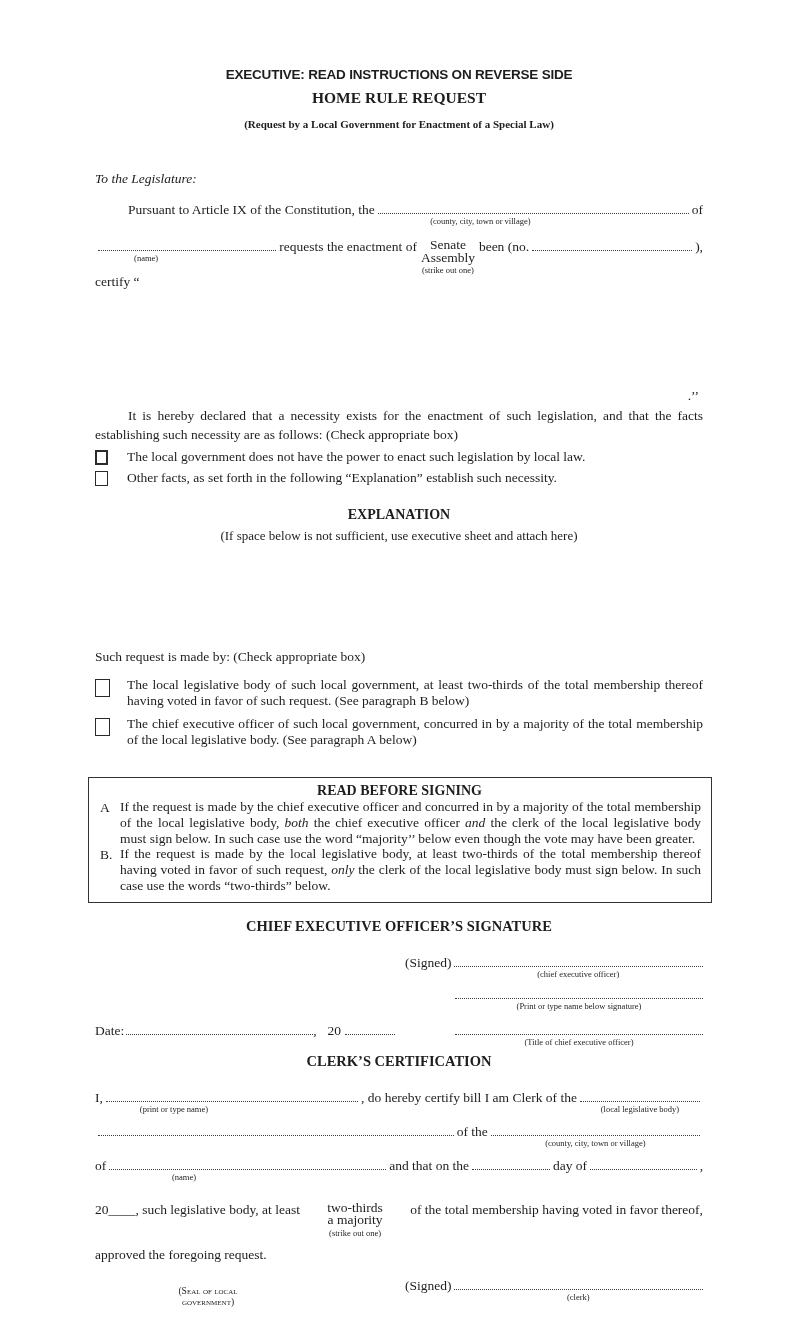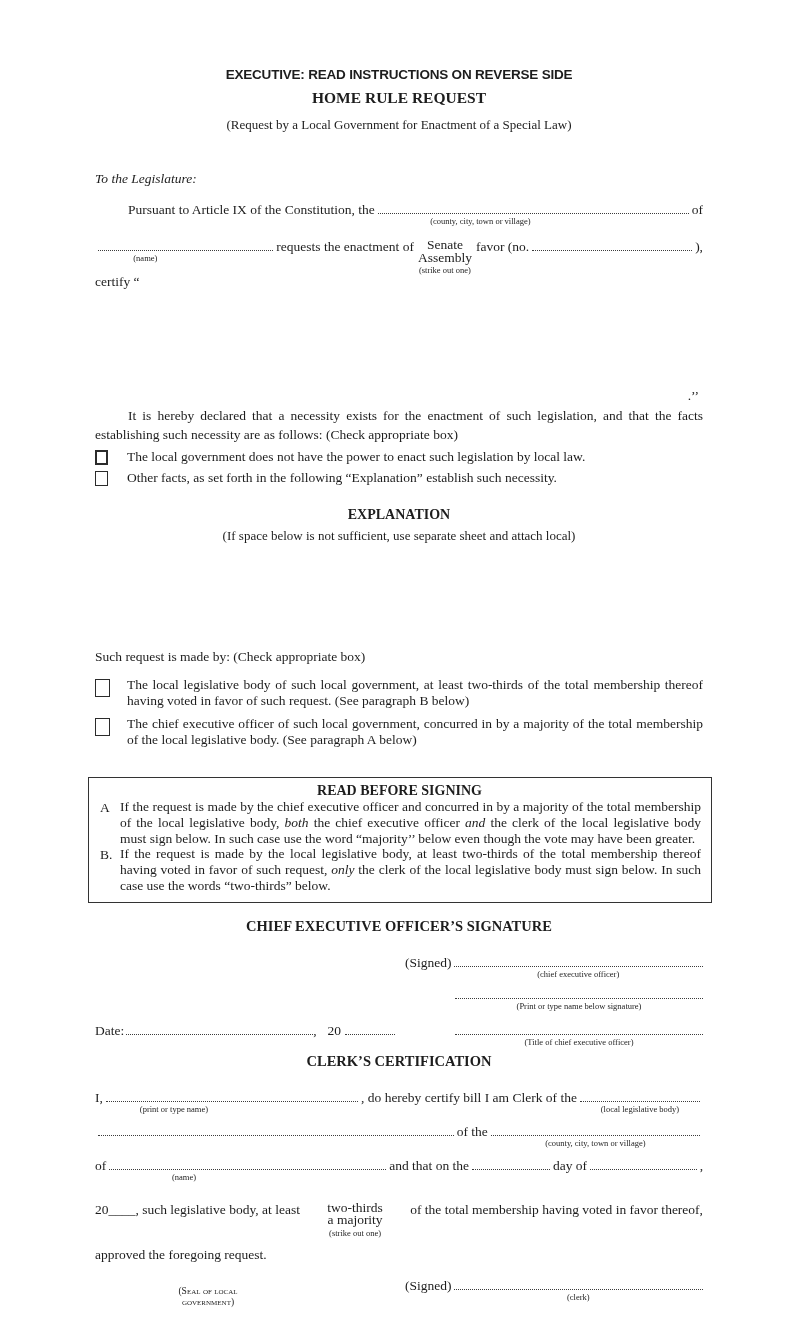--- a/index.html
+++ b/index.html
@@ -5,21 +5,21 @@
   html,body { margin:0; padding:0; background:#fff; }
   .page {
     width:800px; height:1317px; box-sizing:border-box; overflow:hidden;
     padding:66px 97px 0 95px; background:#fff; position:relative;
     font-family:"Liberation Serif", serif; font-size:13.5px; color:#1d1d1d;
     line-height:17px;
   }
   .h-instructions { text-align:center; font-family:"Liberation Sans", sans-serif;
     font-weight:bold; font-size:13.5px; letter-spacing:-0.2px; }
   .h-title { text-align:center; font-weight:bold; font-size:15.5px; margin-top:6px; }
-  .h-subtitle { text-align:center; font-weight:normal; font-size:13px; margin-top:10px; }
+  .h-subtitle { text-align:center; font-weight:bold; font-size:11px; margin-top:10px; }
   .salutation { font-style:italic; margin-top:37px; }
 
   .row { display:flex; align-items:flex-end; }
   .row > span { white-space:nowrap; }
   .lead { flex:1 1 auto; border-bottom:1.5px dotted #3c3c3c; height:0;
     margin:0 3px 4px 3px; position:relative; min-width:18px; }
   .ln { border-bottom:1.5px dotted #3c3c3c; height:0; position:relative; }
   .cap { position:absolute; top:3px; left:50%; transform:translateX(-50%);
     font-size:8.5px; line-height:10px; white-space:nowrap; color:#242424; }
   .cap.l33 { left:33%; } .cap.l27 { left:27%; }
@@ -109,21 +109,21 @@
   <div class="row r2">
     <div class="lead">
       <span class="cap l27">(name)</span>
     </div>
     <span>requests the enactment of</span>
     <span class="stack">
       <span>Senate</span>
       <span>Assembly</span>
       <span class="cap">(strike out one)</span>
     </span>
-    <span>favor (no.</span>
+    <span>been (no.</span>
     <div class="lead" style="flex:0 0 160px;"></div>
     <span>),</span>
   </div>
 
   <div class="entitled">certify “</div>
 
   <div class="spacer-title"></div>
 
   <div class="closequote">.’’</div>
 
@@ -132,21 +132,21 @@
   <div class="checkrow">
     <div class="box"></div>
     <div class="txt">The local government does not have the power to enact such legislation by local law.</div>
   </div>
   <div class="checkrow thin">
     <div class="box"></div>
     <div class="txt">Other facts, as set forth in the following “Explanation” establish such necessity.</div>
   </div>
 
   <div class="expl-title">EXPLANATION</div>
-  <div class="expl-note">(If space below is not sufficient, use separate sheet and attach local)</div>
+  <div class="expl-note">(If space below is not sufficient, use executive sheet and attach here)</div>
 
   <div class="spacer-expl"></div>
 
   <div>Such request is made by: (Check appropriate box)</div>
 
   <div class="mb-opt mb-opt2">
     <div class="box"></div>
     <div class="txt">The local legislative body of such local government, at least two-thirds of the total membership thereof having voted in favor of such request. (See paragraph B below)</div>
   </div>
   <div class="mb-opt">

